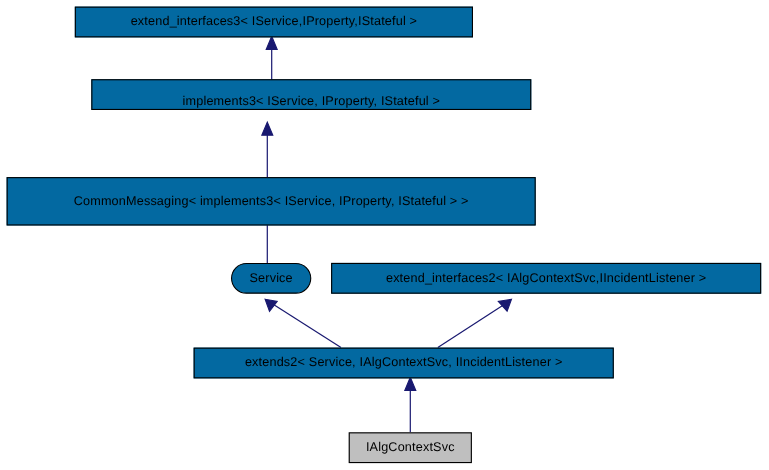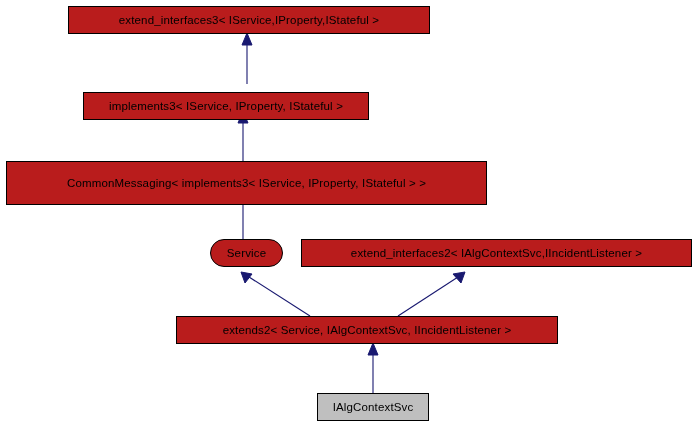--- a/index.html
+++ b/index.html
@@ -21,21 +21,21 @@
     left: 0;
     top: 0;
     width: 699px;
     height: 427px;
     pointer-events: none;
   }
   .node {
     position: absolute;
     box-sizing: border-box;
     border: 1px solid #000000;
-    background: #b91c1c;
+    background: #0369a1;
     display: flex;
     align-items: center;
     justify-content: center;
     white-space: nowrap;
     z-index: 2;
   }
   .node .node-label {
     font-size: 11.5px;
     line-height: 13px;
     color: #000000;
@@ -76,21 +76,21 @@
       <g>
         <path d="M 373,393 L 373,350" stroke="#191970" stroke-width="1.1" fill="none"></path>
         <polygon points="373,343 368,355 378,355" fill="#191970" stroke="#191970" stroke-width="1"></polygon>
       </g>
     </svg>
 
   <div id="node-layer">
       <div class="node" style="left: 68px; top: 6px; width: 362px; height: 28px;">
         <span class="node-label">extend_interfaces3&lt; IService,IProperty,IStateful &gt;</span>
       </div>
-      <div class="node" style="left: 83px; top: 92px; width: 286px; height: 28px;">
+      <div class="node" style="left: 83px; top: 72px; width: 400px; height: 28px; align-items: flex-end;">
         <span class="node-label">implements3&lt; IService, IProperty, IStateful &gt;</span>
       </div>
       <div class="node" style="left: 6px; top: 161px; width: 481px; height: 44px;">
         <span class="node-label">CommonMessaging&lt; implements3&lt; IService, IProperty, IStateful &gt; &gt;</span>
       </div>
       <div class="node" style="left: 210px; top: 239px; width: 73px; height: 28px; border-radius: 14px;">
         <span class="node-label">Service</span>
       </div>
       <div class="node" style="left: 301px; top: 239px; width: 391px; height: 28px;">
         <span class="node-label">extend_interfaces2&lt; IAlgContextSvc,IIncidentListener &gt;</span>

